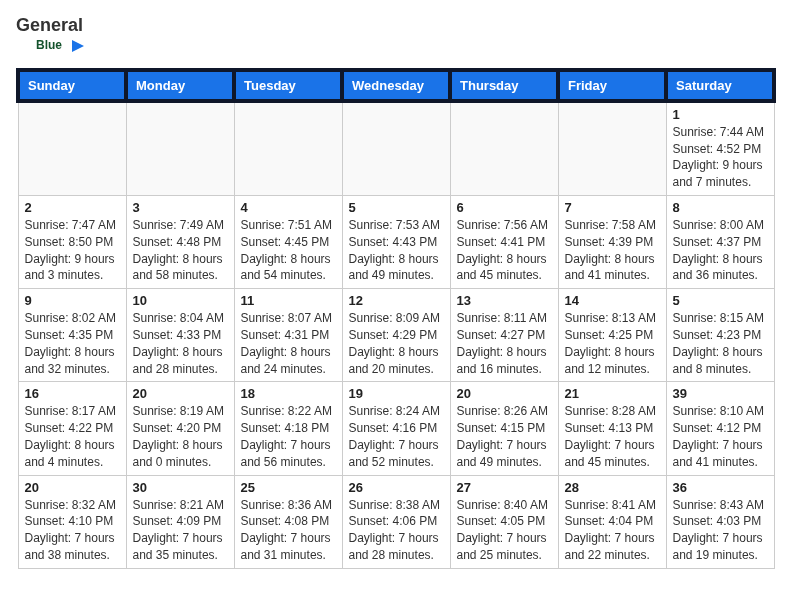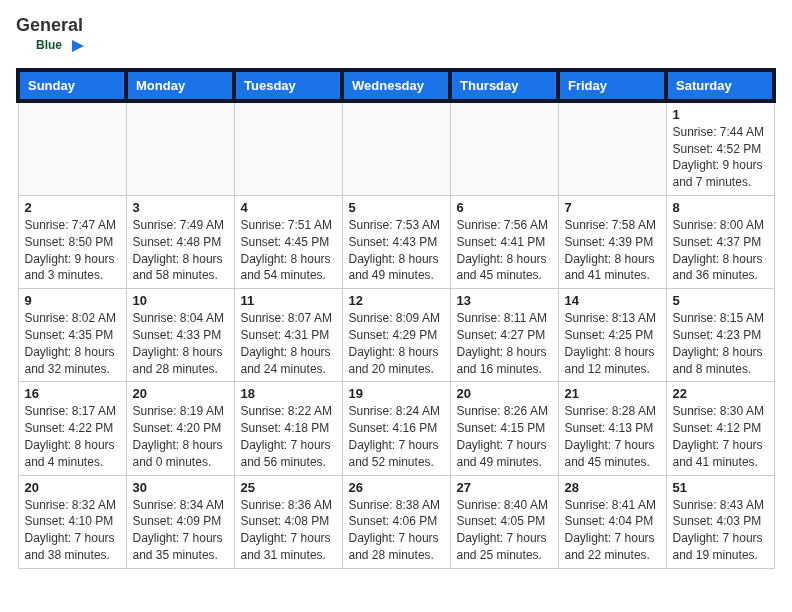--- a/index.html
+++ b/index.html
@@ -241,36 +241,36 @@
 Sunset: 4:15 PM
 Daylight: 7 hours and 49 minutes.</div>
         </td>
         <td>
           <span class="day-number">21</span>
           <div class="day-info">Sunrise: 8:28 AM
 Sunset: 4:13 PM
 Daylight: 7 hours and 45 minutes.</div>
         </td>
         <td>
-          <span class="day-number">22</span>
-          <div class="day-info">Sunrise: 8:30 AM
+          <span class="day-number">39</span>
+          <div class="day-info">Sunrise: 8:10 AM
 Sunset: 4:12 PM
 Daylight: 7 hours and 41 minutes.</div>
         </td>
       </tr>
       <tr>
         <td>
           <span class="day-number">20</span>
           <div class="day-info">Sunrise: 8:32 AM
 Sunset: 4:10 PM
 Daylight: 7 hours and 38 minutes.</div>
         </td>
         <td>
           <span class="day-number">30</span>
-          <div class="day-info">Sunrise: 8:34 AM
+          <div class="day-info">Sunrise: 8:21 AM
 Sunset: 4:09 PM
 Daylight: 7 hours and 35 minutes.</div>
         </td>
         <td>
           <span class="day-number">25</span>
           <div class="day-info">Sunrise: 8:36 AM
 Sunset: 4:08 PM
 Daylight: 7 hours and 31 minutes.</div>
         </td>
         <td>
@@ -285,20 +285,20 @@
 Sunset: 4:05 PM
 Daylight: 7 hours and 25 minutes.</div>
         </td>
         <td>
           <span class="day-number">28</span>
           <div class="day-info">Sunrise: 8:41 AM
 Sunset: 4:04 PM
 Daylight: 7 hours and 22 minutes.</div>
         </td>
         <td>
-          <span class="day-number">51</span>
+          <span class="day-number">36</span>
           <div class="day-info">Sunrise: 8:43 AM
 Sunset: 4:03 PM
 Daylight: 7 hours and 19 minutes.</div>
         </td>
       </tr>
     </tbody>
 </table>
 
 </body></html>

